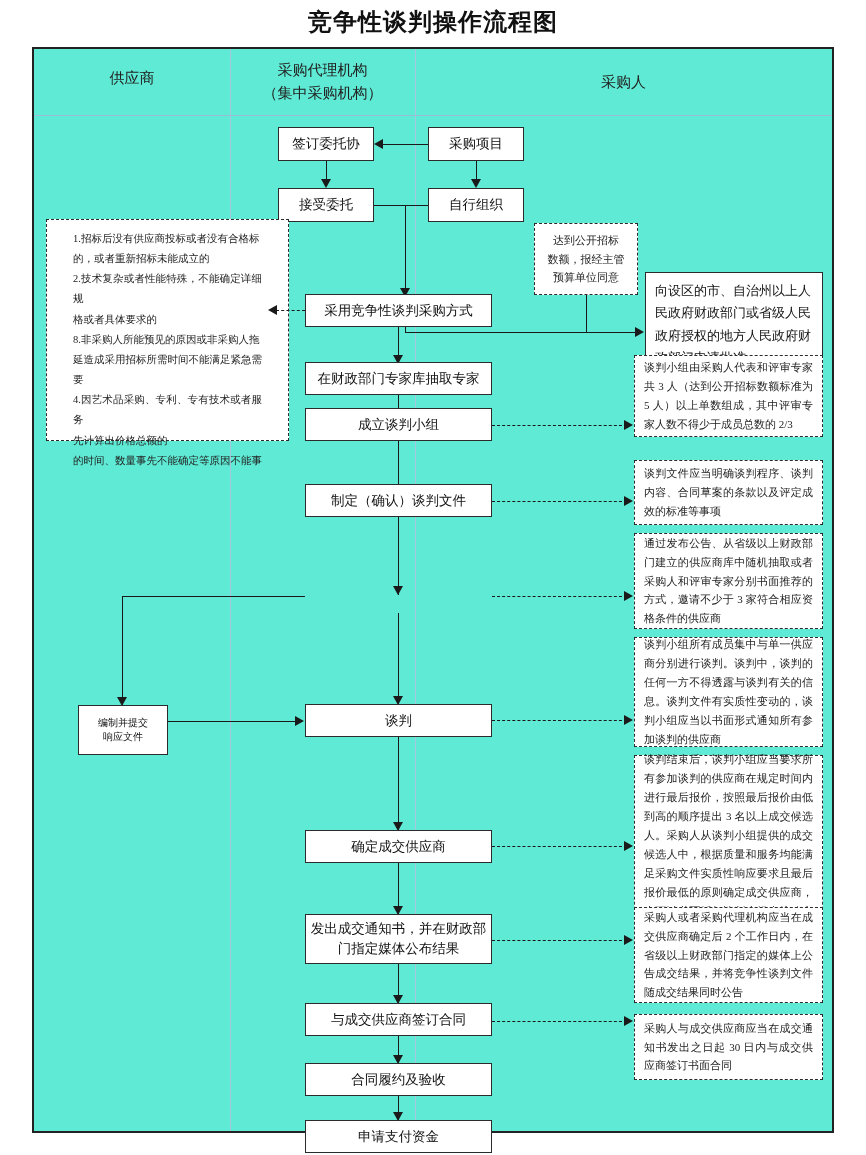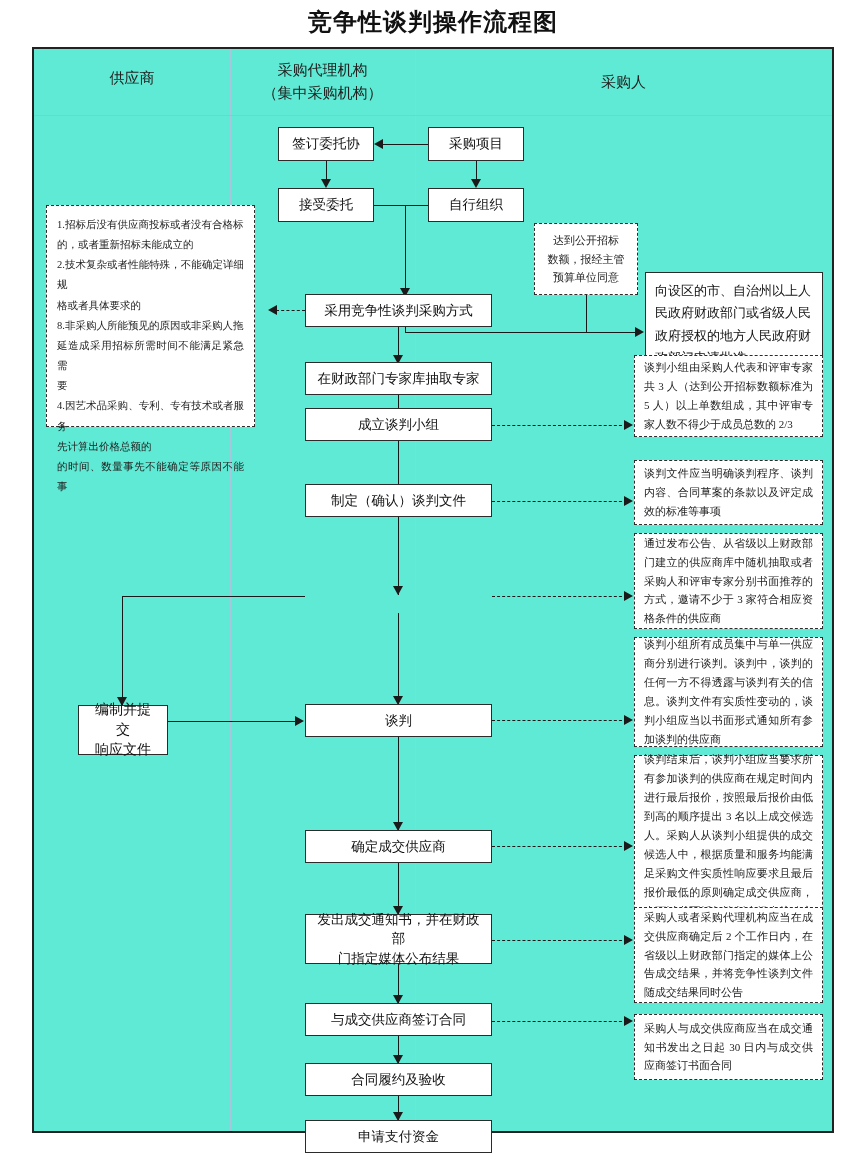--- a/index.html
+++ b/index.html
@@ -54,25 +54,25 @@
   #hdr-buyer    { left: 381px; width: 417px; top: 22px; }
 
   
   .node {
     position: absolute;
     border: 1.5px solid #2b2b2b;
     background: #fff;
     display: flex;
     align-items: center;
     justify-content: center;
-    text-align: center;
+    text-align: left;
     font-size: 13.5px;
     color: #111;
     line-height: 1.45;
-    padding: 2px 10px;
+    padding: 2px 0;
   }
   .note {
     position: absolute;
     border: 1.6px dashed #2b2b2b;
     background: #fff;
     font-size: 11px;
     color: #222;
     line-height: 1.72;
     padding: 7px 9px;
     text-align: justify;
@@ -164,21 +164,21 @@
   <div class="vline" style="left:552px; top:246px; height:37px;"></div>
 
   <div class="hline" style="left:371px; top:283px; width:232px;"></div>
   <div class="vline" style="left:371px; top:240px; height:43px;"></div>
   <div class="arrow-r" style="left:601px; top:277.5px;"></div>
 
   <div class="node" style="left:611px; top:223px; width:178px; height:105px; font-size:13px; line-height:1.7; text-align:left; justify-content:flex-start; padding:6px 9px;">
     <span>向设区的市、自治州以上人民政府财政部门或省级人民政府授权的地方人民政府财政部门申请批准</span>
   </div>
 
-  <div class="note" style="left:12px; top:156px; width:209px; height:222px; font-size:10.5px; line-height:1.92; padding:9px 10px;">
+  <div class="note" style="left:12px; top:170px; width:243px; height:222px; font-size:10.5px; line-height:1.92; padding:9px 26px;">
     <span class="ln">1.招标后没有供应商投标或者没有合格标</span>
     <span class="ln">的，或者重新招标未能成立的</span>
     <span class="ln">2.技术复杂或者性能特殊，不能确定详细规</span>
     <span class="ln">格或者具体要求的</span>
     <span class="ln">8.非采购人所能预见的原因或非采购人拖</span>
     <span class="ln">延造成采用招标所需时间不能满足紧急需</span>
     <span class="ln">要</span>
     <span class="ln">4.因艺术品采购、专利、专有技术或者服务</span>
     <span class="ln">先计算出价格总额的</span>
     <span class="ln">的时间、数量事先不能确定等原因不能事</span>
@@ -238,21 +238,21 @@
 
   <div class="vline" style="left:364px; top:1047px; height:25px;"></div>
   <div class="arrow-d" style="left:358.5px; top:1063px;"></div>
 
   <div class="node" style="left:271px; top:1071px; width:187px; height:33px;">申请支付资金</div>
 
   <div class="hline" style="left:88px; top:547px; width:183px;"></div>
   <div class="vline" style="left:88px; top:547px; height:110px;"></div>
   <div class="arrow-d" style="left:82.5px; top:648px;"></div>
 
-  <div class="node" style="left:44px; top:656px; width:90px; height:50px; flex-direction:column; font-size:14px;">
+  <div class="node" style="left:44px; top:656px; width:90px; height:50px; flex-direction:column; font-size:10px;">
     <span>编制并提交</span>
     <span>响应文件</span>
   </div>
 
   <div class="hline" style="left:134px; top:672px; width:128px;"></div>
   <div class="arrow-r" style="left:261px; top:666.5px;"></div>
 
   <div class="hline dash" style="left:458px; top:376px; width:135px;"></div>
   <div class="arrow-r" style="left:590px; top:370.5px;"></div>
   <div class="note note-c" style="left:600px; top:306px; width:189px; height:82px;">

